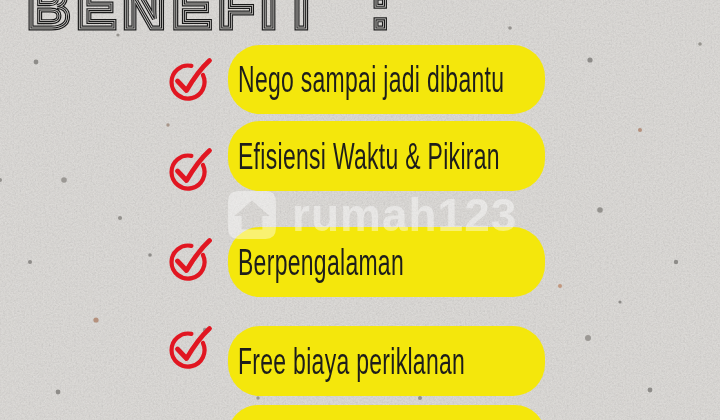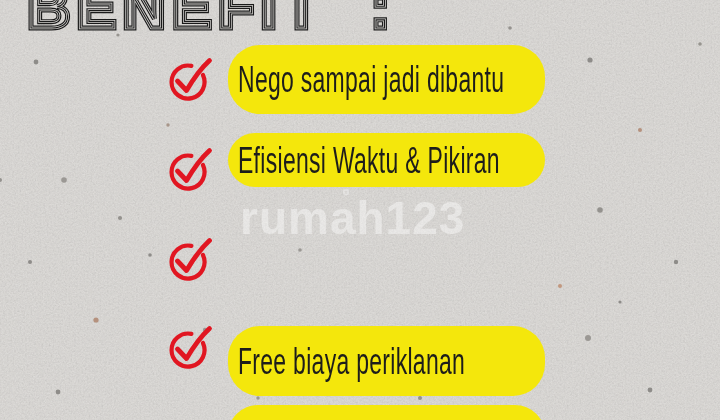--- a/index.html
+++ b/index.html
@@ -43,21 +43,21 @@
     font-size: 37px; font-weight: 300; color: #1d1d1b;
     line-height: 1; white-space: nowrap;
     transform: scaleX(0.62); transform-origin: left center;
     letter-spacing: 0.5px;
   }
   .check { position: absolute; left: 165px; z-index: 2; }
 
   
   .watermark {
     position: absolute; left: 226px; top: 189px; z-index: 3;
-    display: flex; align-items: center; height: 52px; flex-direction: column;
+    display: flex; align-items: center; height: 52px;
   }
   .watermark-text {
     font-size: 46px; font-weight: bold; line-height: 1;
     color: rgba(255,255,255,0.42);
     margin-left: 14px; letter-spacing: 1px;
   }
 </style>
 </head>
 <body>
 
@@ -107,22 +107,25 @@
 
   <div class="title-wrap">
     <span class="title-layer l1">BENEFIT :</span>
     <span class="title-layer l2">BENEFIT :</span>
     <span class="title-layer l3">BENEFIT :</span>
   </div>
 
   <div class="benefit-block" style="top:45px; height:69px;">
     <span class="benefit-label">Nego sampai jadi dibantu</span>
   </div>
-  <div class="benefit-block" style="top:133px; height:54px;">
+  <div class="benefit-block" style="top:121px; height:70px;">
     <span class="benefit-label">Efisiensi Waktu &amp; Pikiran</span>
+  </div>
+  <div class="benefit-block" style="top:227px; height:70px;">
+    <span class="benefit-label">Berpengalaman</span>
   </div>
   <div class="benefit-block" style="top:326px; height:70px;">
     <span class="benefit-label">Free biaya periklanan</span>
   </div>
   <div class="benefit-block" style="top:405px; height:60px;">
     <span class="benefit-label"></span>
   </div>
 
   <svg class="check" style="top:53px;" width="52" height="52" viewBox="0 0 52 52">
     <path d="M 26.4 12.9 A 16.5 16.5 0 1 0 37.95 22" fill="none" stroke="#e11621" stroke-width="4.2" stroke-linecap="round"></path>

